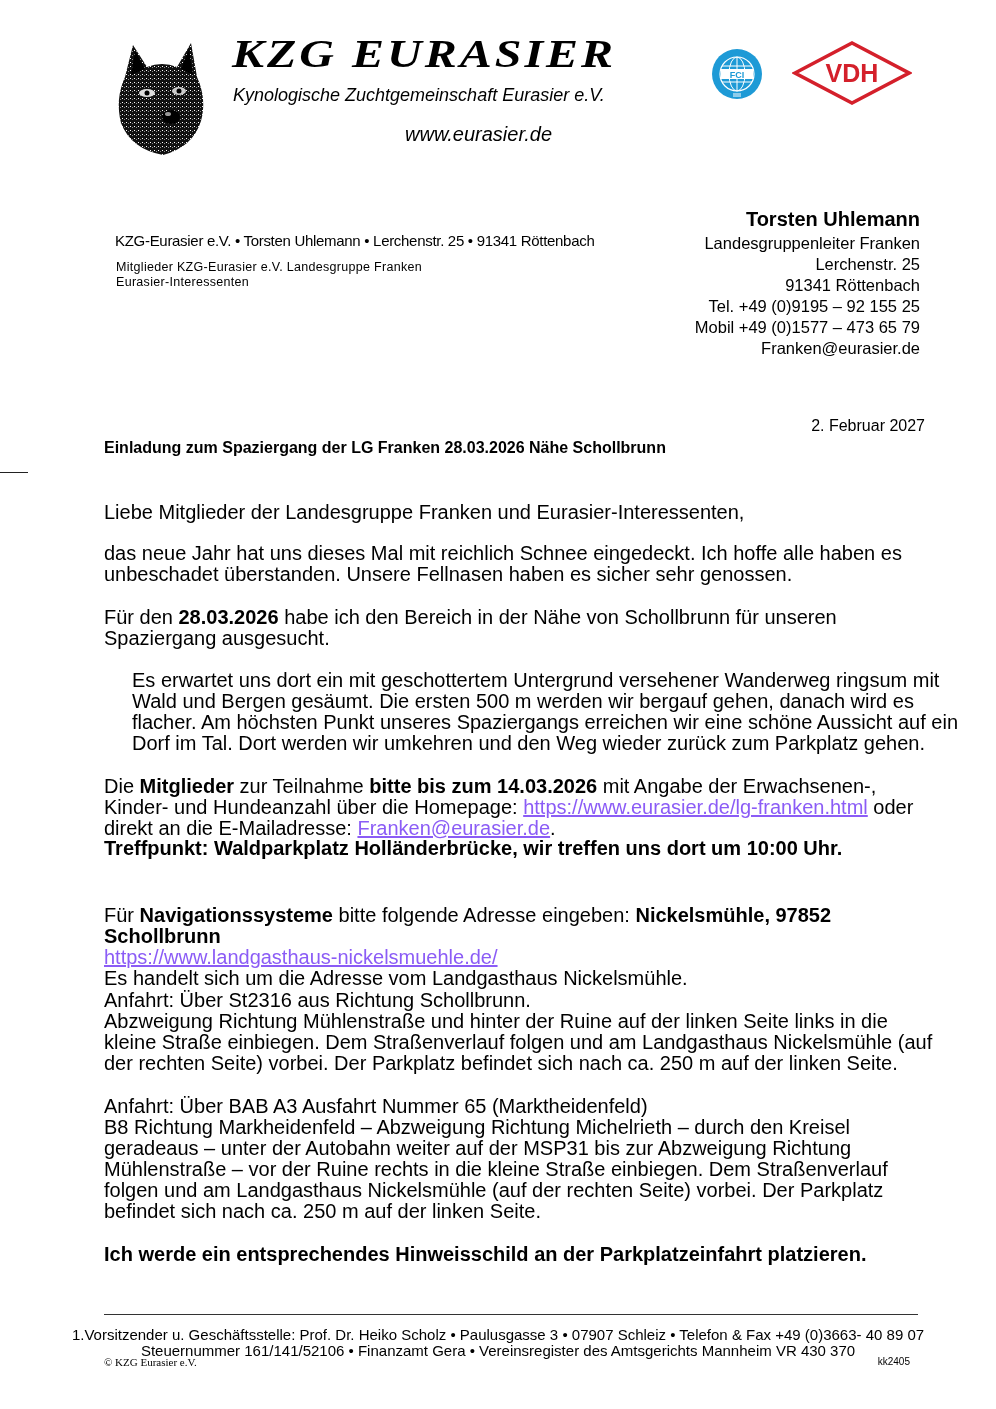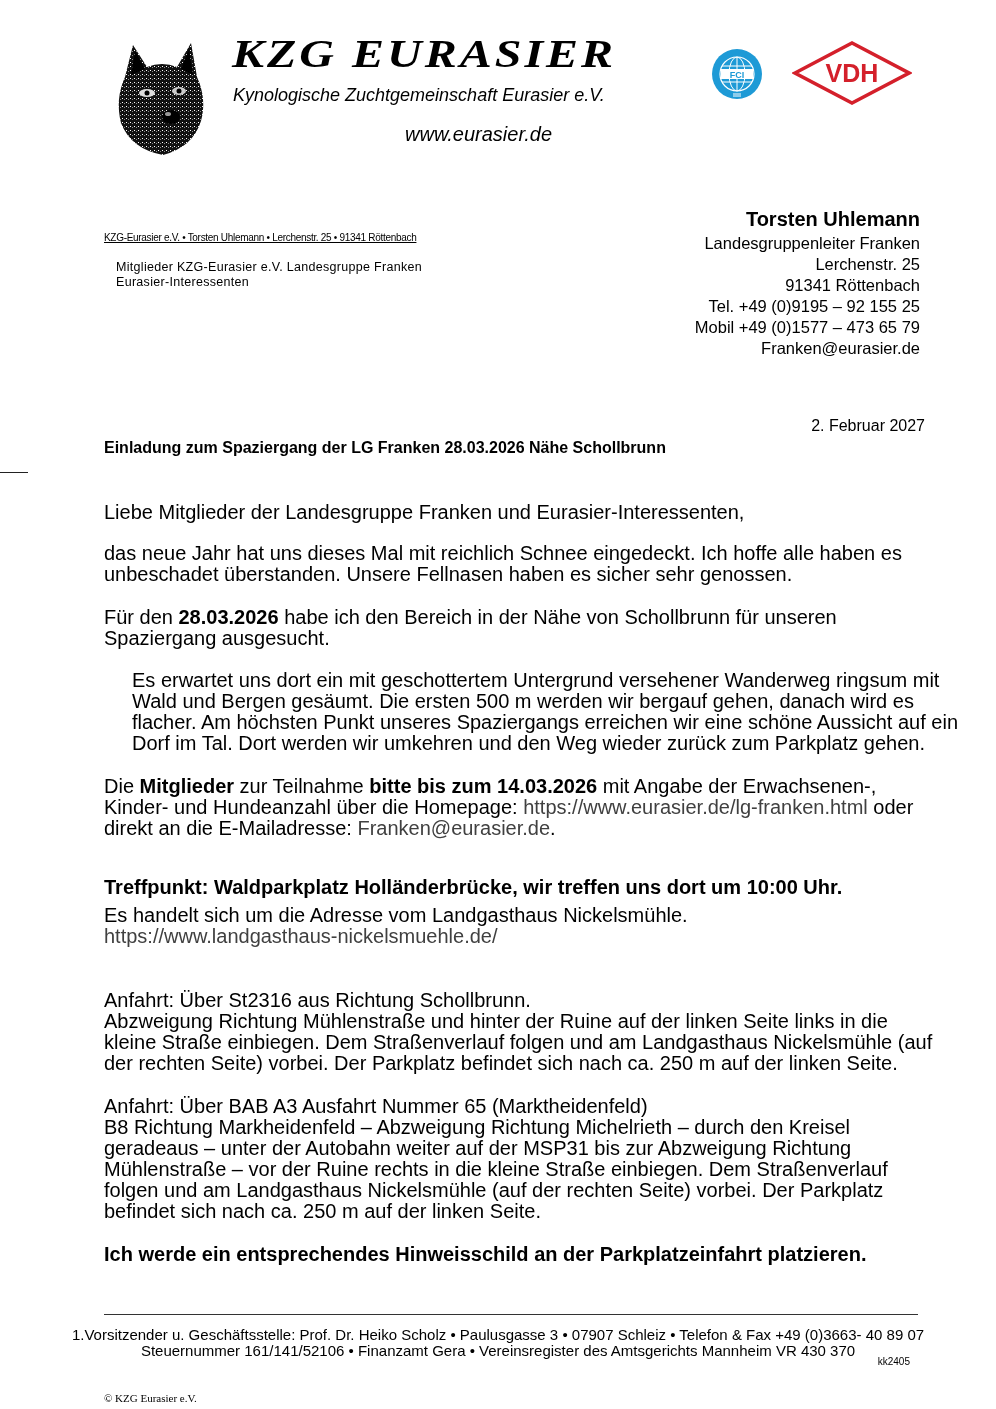--- a/index.html
+++ b/index.html
@@ -8,40 +8,40 @@
 
     
     .dog-logo { left: 113px; top: 37px; width: 98px; height: 120px; }
     .brand-title { left: 232px; top: 30px; font-family: "Liberation Serif", serif; font-weight: bold; font-style: italic; font-size: 48px; letter-spacing: 3px; line-height: 56px; transform: scaleY(0.85); transform-origin: top left; white-space: nowrap; }
     .brand-subtitle { left: 233px; top: 85px; font-style: italic; font-size: 18px; white-space: nowrap; }
     .brand-url { left: 377px; top: 123px; font-style: italic; font-size: 20px; white-space: nowrap; margin-left: 28px; }
     .fci-logo { left: 711px; top: 42px; width: 52px; height: 64px; }
     .vdh-logo { left: 792px; top: 40px; width: 120px; height: 66px; }
 
     
-    .sender-line { left: 104px; top: 232px; font-size: 10px; text-decoration: underline; white-space: nowrap; letter-spacing: -0.3px; }
+    .sender-line { left: 115px; top: 232px; font-size: 15px; white-space: nowrap; letter-spacing: -0.3px; }
     .recipient { left: 116px; top: 260px; font-size: 12.5px; line-height: 15px; letter-spacing: 0.3px; white-space: nowrap; }
 
     .contact { right: 76px; top: 205px; text-align: right; font-size: 16.5px; line-height: 21px; white-space: nowrap; }
     .contact .name { font-size: 20px; font-weight: bold; line-height: 28px; }
 
     .fold-mark { left: 0; top: 472px; width: 28px; height: 1px; background: #222; }
 
     .date { right: 71px; top: 417px; font-size: 16px; white-space: nowrap; }
     .subject { left: 104px; top: 439px; font-size: 16px; font-weight: bold; white-space: nowrap; }
 
     
     .body-text { left: 104px; width: 830px; font-size: 20px; line-height: 21px; }
     .body-text p { margin: 0; }
-    .lnk { color: #404040; }
+    .lnk { color: #8b5cf6; text-decoration: underline; }
 
     
     .footer-rule { left: 104px; top: 1314px; width: 814px; height: 1px; background: #333; }
     .footer-line { left: 0; width: 996px; text-align: center; font-size: 15px; white-space: nowrap; }
-    .footer-copy { left: 104px; top: 1356px; font-family: "Liberation Serif", serif; font-size: 11px; white-space: nowrap; margin-top: 36px; }
+    .footer-copy { left: 104px; top: 1356px; font-family: "Liberation Serif", serif; font-size: 11px; white-space: nowrap; }
     .footer-code { right: 86px; top: 1356px; font-size: 10px; white-space: nowrap; padding-left: 16px; }
   </style>
 </head>
 <body>
 
 <div class="abs dog-logo">
   <svg width="98" height="120" viewBox="0 0 98 120">
     <defs>
       <pattern id="fur" width="4" height="4" patternUnits="userSpaceOnUse">
         <rect width="4" height="4" fill="#111"></rect>
@@ -121,27 +121,28 @@
 </div>
 
 <div class="abs body-text" style="top:670px;margin-left:28px;">
   <p>Es erwartet uns dort ein mit geschottertem Untergrund versehener Wanderweg ringsum mit Wald und Bergen gesäumt. Die ersten 500 m werden wir bergauf gehen, danach wird es flacher. Am höchsten Punkt unseres Spaziergangs erreichen wir eine schöne Aussicht auf ein Dorf im Tal. Dort werden wir umkehren und den Weg wieder zurück zum Parkplatz gehen.</p>
 </div>
 
 <div class="abs body-text" style="top:776px;">
   <p><span>Die </span><b>Mitglieder</b><span> zur Teilnahme </span><b>bitte bis zum 14.03.2026</b><span> mit Angabe der Erwachsenen-, Kinder- und Hundeanzahl über die Homepage: </span><a class="lnk">https://www.eurasier.de/lg-franken.html</a><span> oder direkt an die E-Mailadresse: </span><a class="lnk">Franken@eurasier.de</a><span>.</span></p>
 </div>
 
-<div class="abs body-text" style="top:877px;">
+<div class="abs body-text" style="top:838px;">
   <p><b>Treffpunkt: Waldparkplatz Holländerbrücke, wir treffen uns dort um 10:00 Uhr.</b></p>
 </div>
 
 <div class="abs body-text" style="top:905px;">
+  <p><span>Für </span><b>Navigationssysteme</b><span> bitte folgende Adresse eingeben: </span><b>Nickelsmühle, 97852 Schollbrunn</b></p>
+  <p><a class="lnk">https://www.landgasthaus-nickelsmuehle.de/</a></p>
   <p>Es handelt sich um die Adresse vom Landgasthaus Nickelsmühle.</p>
-  <p><a class="lnk">https://www.landgasthaus-nickelsmuehle.de/</a></p>
 </div>
 
 <div class="abs body-text" style="top:990px;">
   <p>Anfahrt: Über St2316 aus Richtung Schollbrunn.</p>
   <p>Abzweigung Richtung Mühlenstraße und hinter der Ruine auf der linken Seite links in die kleine Straße einbiegen. Dem Straßenverlauf folgen und am Landgasthaus Nickelsmühle (auf der rechten Seite) vorbei. Der Parkplatz befindet sich nach ca. 250 m auf der linken Seite.</p>
 </div>
 
 <div class="abs body-text" style="top:1096px;">
   <p>Anfahrt: Über BAB A3 Ausfahrt Nummer 65 (Marktheidenfeld)</p>
   <p>B8 Richtung Markheidenfeld – Abzweigung Richtung Michelrieth – durch den Kreisel geradeaus – unter der Autobahn weiter auf der MSP31 bis zur Abzweigung Richtung Mühlenstraße – vor der Ruine rechts in die kleine Straße einbiegen. Dem Straßenverlauf folgen und am Landgasthaus Nickelsmühle (auf der rechten Seite) vorbei. Der Parkplatz befindet sich nach ca. 250 m auf der linken Seite.</p>

